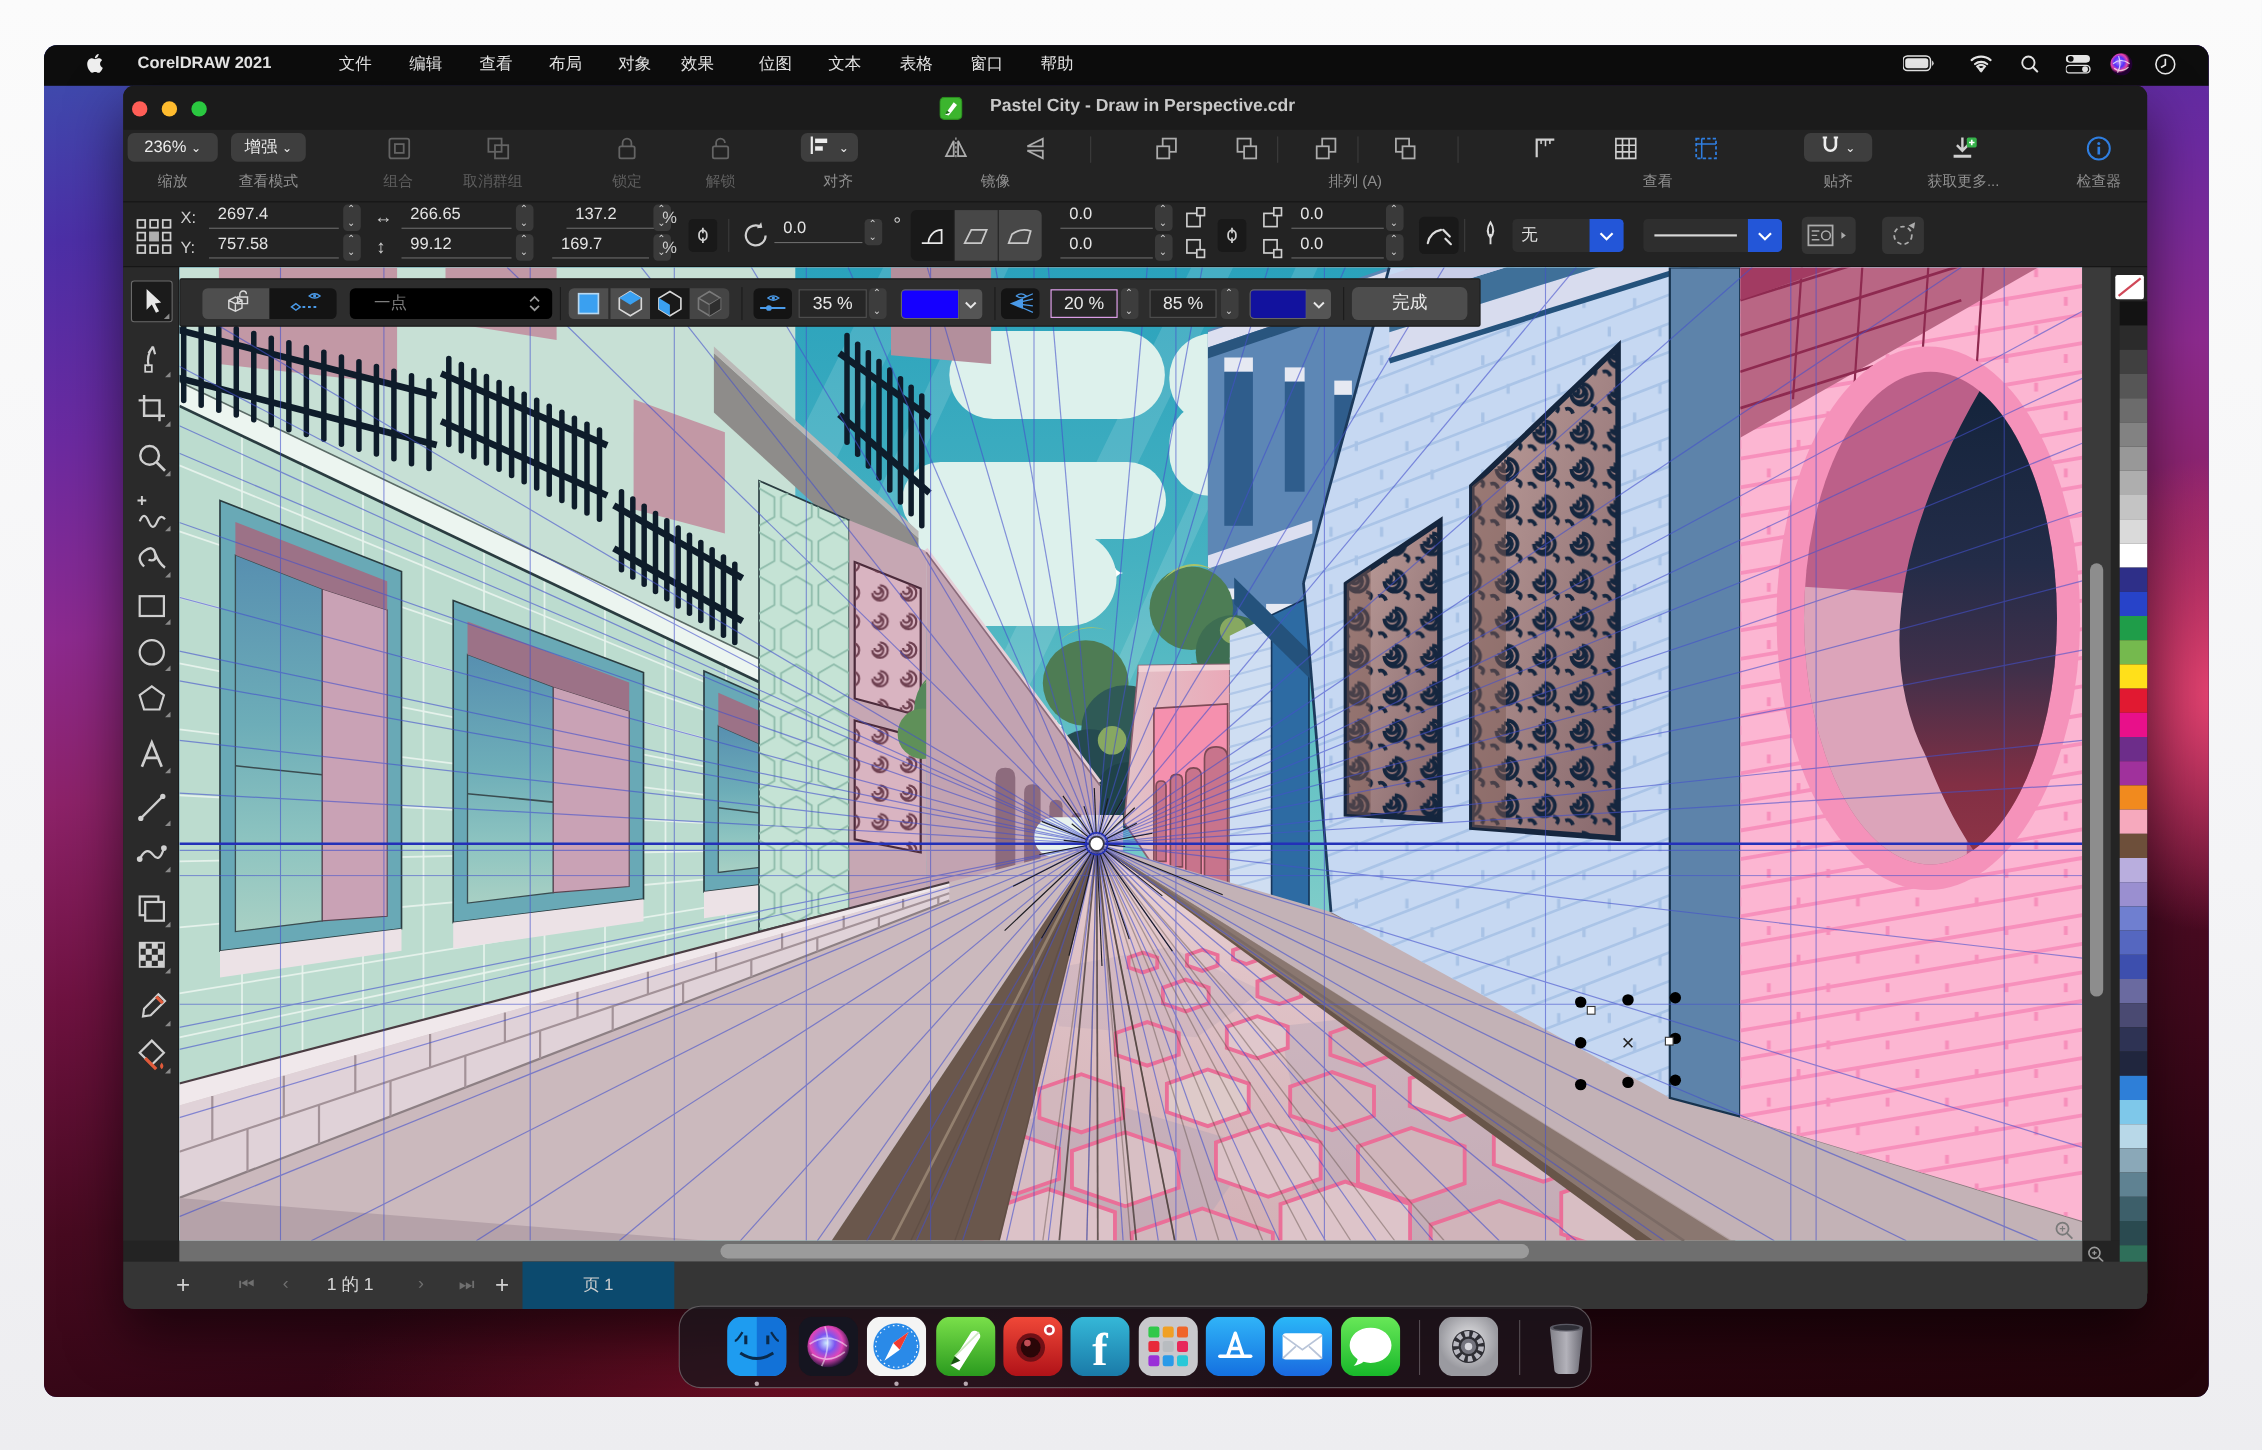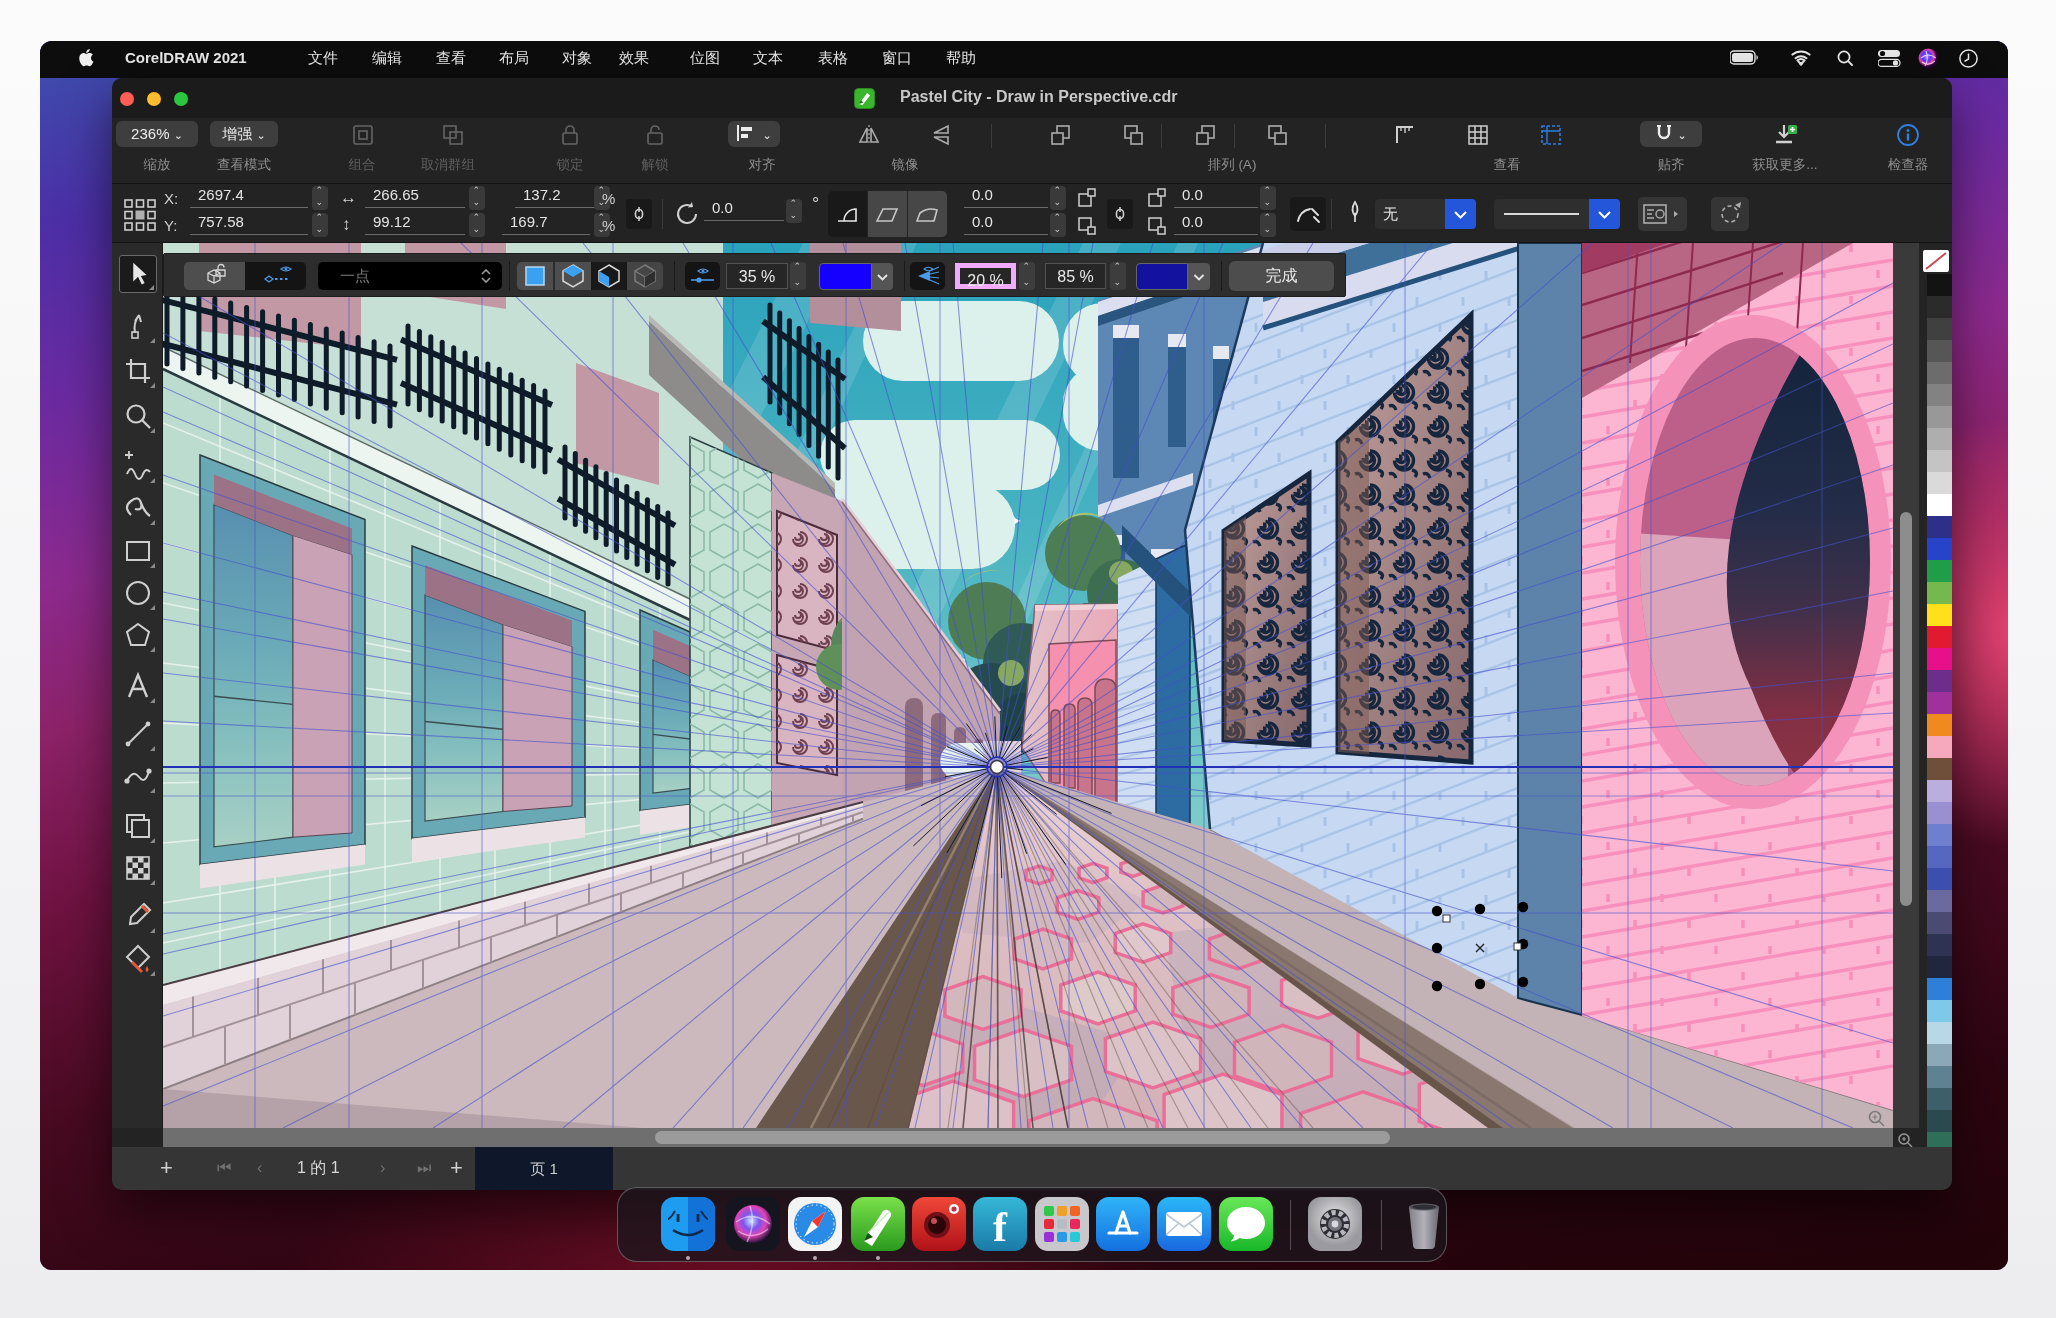--- a/index.html
+++ b/index.html
@@ -34,21 +34,21 @@
 .tool svg { width:100%; height:100%; }
 .tool:after { content:""; position:absolute; right:2px; bottom:2px; border-left:5px solid transparent; border-bottom:5px solid #8a8a8a; }
 #canvas { position:absolute; left:51px; top:165px; width:1730px; height:885px; overflow:hidden; background:#bcd7e0; }
 #vscroll { position:absolute; left:1781px; top:165px; width:26px; height:885px; background:#3a3a3a; }
 #vthumb { position:absolute; left:7px; top:269px; width:12px; height:394px; background:#8d8d8d; border-radius:6px; }
 #palette { position:absolute; left:1807px; top:165px; width:33px; height:885px; background:#242424; }
 .sw { width:26px; height:22px; margin:0 0 0 4px; }
 #hscroll { position:absolute; left:51px; top:1050px; width:1730px; height:19px; background:#6f6f6f; }
 #hthumb { position:absolute; left:492px; top:3px; width:735px; height:13px; background:#9b9b9b; border-radius:7px; }
 #bottombar { position:absolute; left:0; top:1069px; width:100%; height:43px; background:#353535; color:#cfcfcf; font-size:16px; }
-#pagetab { position:absolute; left:363px; top:0; width:138px; height:43px; background:#0f172a; text-align:center; line-height:43px; font-size:15px; }
+#pagetab { position:absolute; left:363px; top:0; width:138px; height:43px; background:#0c4a6e; text-align:center; line-height:43px; font-size:15px; }
 #floatbar { position:absolute; left:51px; top:175px; width:1183px; height:44px; background:#2d2d2d; border:1px solid #1d1d1d; border-radius:2px; }
 .fbtn { position:absolute; top:8px; height:28px; background:#000000; border-radius:5px; }
 #dock { position:absolute; left:577px; top:1146px; width:830px; height:75px; background:rgba(28,22,28,.78); border:1px solid rgba(255,255,255,.28); border-radius:20px; }
 .dicon { position:absolute; top:9px; width:54px; height:54px; border-radius:13px; }
 .ddot { position:absolute; top:68px; width:4px; height:4px; border-radius:50%; background:#b8a8b0; }
 </style>
 </head>
 <body>
 <div id="screen">
   <div id="wallpaper"></div>
@@ -1148,21 +1148,21 @@
       <div style="position:absolute;left:655px;top:9px;width:53px;height:27px;background:#1500ff;border:1px solid #666;border-radius:4px 0 0 4px;"></div>
       <div style="position:absolute;left:708px;top:9px;width:21px;height:27px;background:#555;border-radius:0 4px 4px 0;"><svg width="21" height="27" viewBox="0 0 21 27">
             <path d="M6 12 l4.5 4.5 L15 12" fill="none" stroke="#e8e8e8" stroke-width="1.8"></path>
           </svg></div>
       <div style="position:absolute;left:740px;top:7px;width:1px;height:30px;background:#1b1b1b;"></div>
       <div class="fbtn" style="left:746px;width:35px;background:#141414;"><svg width="35" height="28" viewBox="0 0 35 28">
             <path d="M8 14 l12 -5 v10 z" fill="#4a9ae8"></path>
             <path d="M20 9 l9 -4 M20 12 l9 -2 M20 15 l9 1 M20 18 l9 4" stroke="#4a9ae8" stroke-width="1.1"></path>
             <path d="M14 7 q4 -3.5 9 0 q-4 3.5 -9 0z" fill="none" stroke="#4a9ae8" stroke-width="1.1"></path>
           </svg></div>
-      <div style="position:absolute;left:791px;top:9px;width:61px;height:26px;background:#262626;border:5px solid #f0abfc;color:#e8e8e8;font-size:16px;line-height:25px;text-align:center;">20 %</div>
+      <div style="position:absolute;left:791px;top:9px;width:61px;height:26px;background:#262626;border:1px solid #f0abfc;color:#e8e8e8;font-size:16px;line-height:25px;text-align:center;">20 %</div>
       <div class="stepper" style="left:855px;top:8px;background:#3d3d3d;height:28px;"></div>
       <div style="position:absolute;left:881px;top:9px;width:61px;height:26px;background:#262626;border:1px solid #525252;color:#e8e8e8;font-size:16px;line-height:25px;text-align:center;">85 %</div>
       <div class="stepper" style="left:946px;top:8px;background:#3d3d3d;height:28px;"></div>
       <div style="position:absolute;left:972px;top:9px;width:52px;height:27px;background:#12129e;border:1px solid #666;border-radius:4px 0 0 4px;"></div>
       <div style="position:absolute;left:1024px;top:9px;width:22px;height:27px;background:#555;border-radius:0 4px 4px 0;"><svg width="22" height="27" viewBox="0 0 22 27">
             <path d="M6.5 12 l4.5 4.5 L15.5 12" fill="none" stroke="#e8e8e8" stroke-width="1.8"></path>
           </svg></div>
       <div style="position:absolute;left:1057px;top:7px;width:1px;height:30px;background:#1b1b1b;"></div>
       <div style="position:absolute;left:1065px;top:7px;width:105px;height:30px;background:#4d4d4d;border-radius:6px;color:#ececec;font-size:16px;text-align:center;line-height:30px;">完成</div>
     </div>

